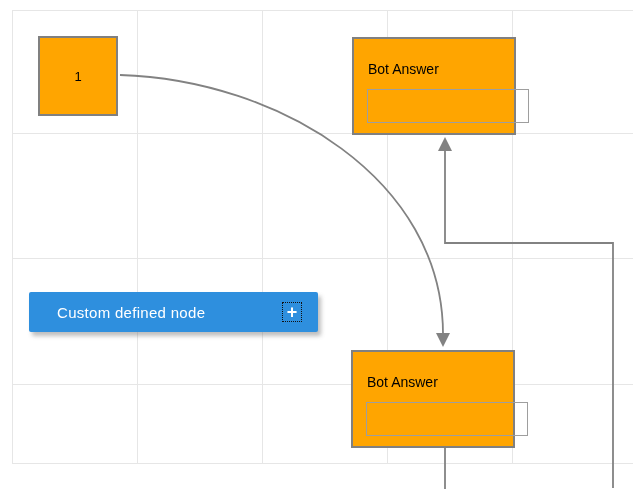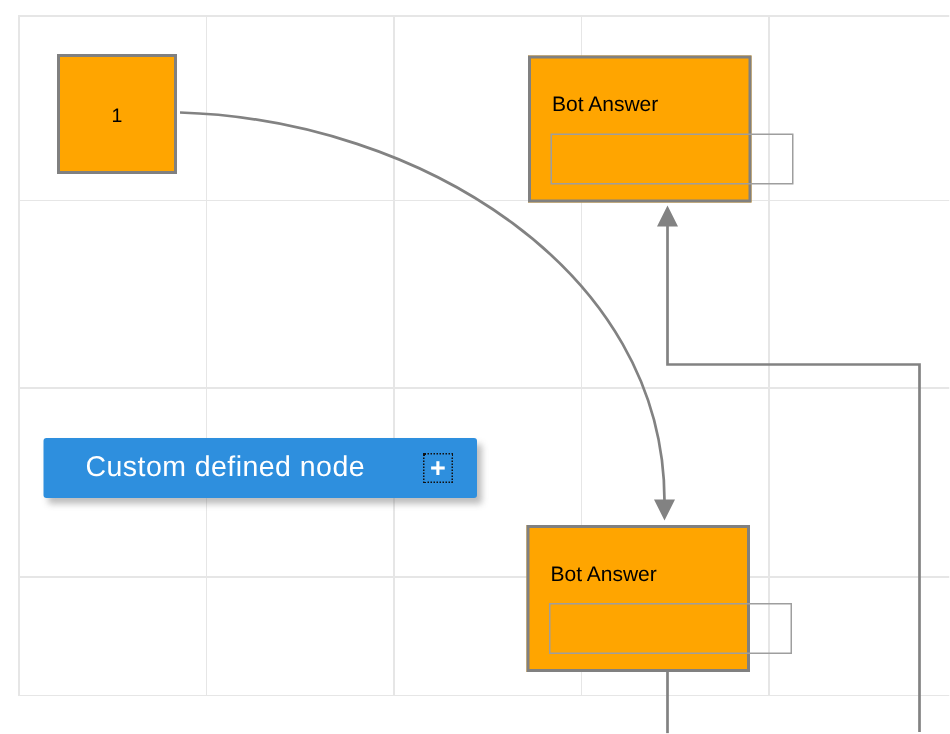--- a/index.html
+++ b/index.html
@@ -30,21 +30,21 @@
 
   .square-node{
     left:38px;top:36px;width:80px;height:80px;
     background:var(--node-orange);
     border:2px solid var(--node-border);
     display:flex;align-items:center;justify-content:center;
     font-size:13px;color:var(--label-dark);
   }
 
   .bot-node{
-    width:149px;height:98px;
+    width:164px;height:98px;
     background:var(--node-orange);
     border:2px solid var(--node-border);
   }
   .bot-node.top{left:352px;top:37px;}
   .bot-node.bottom{left:351px;top:350px;}
   .bot-title{
     position:absolute;left:14px;top:22px;
     font-size:14px;color:var(--label-dark);white-space:nowrap;
   }
   .bot-input{
@@ -56,21 +56,21 @@
 
   .custom-node{
     left:29px;top:292px;width:289px;height:40px;
     background:var(--custom-blue);
     border-radius:2px;
     box-shadow:3px 4px 4px rgba(110,110,110,0.45);
     display:flex;align-items:center;
   }
   .custom-label{
     margin-left:28px;
-    font-size:19px;color:var(--label-light);white-space:nowrap;
+    font-size:15px;color:var(--label-light);white-space:nowrap;
     letter-spacing:0.3px;
   }
   .add-handle{
     position:absolute;right:16px;top:10px;width:20px;height:20px;
     box-sizing:border-box;
     border:1px dotted #111;
     display:flex;align-items:center;justify-content:center;
     cursor:pointer;background:transparent;
   }
   .add-glyph{

